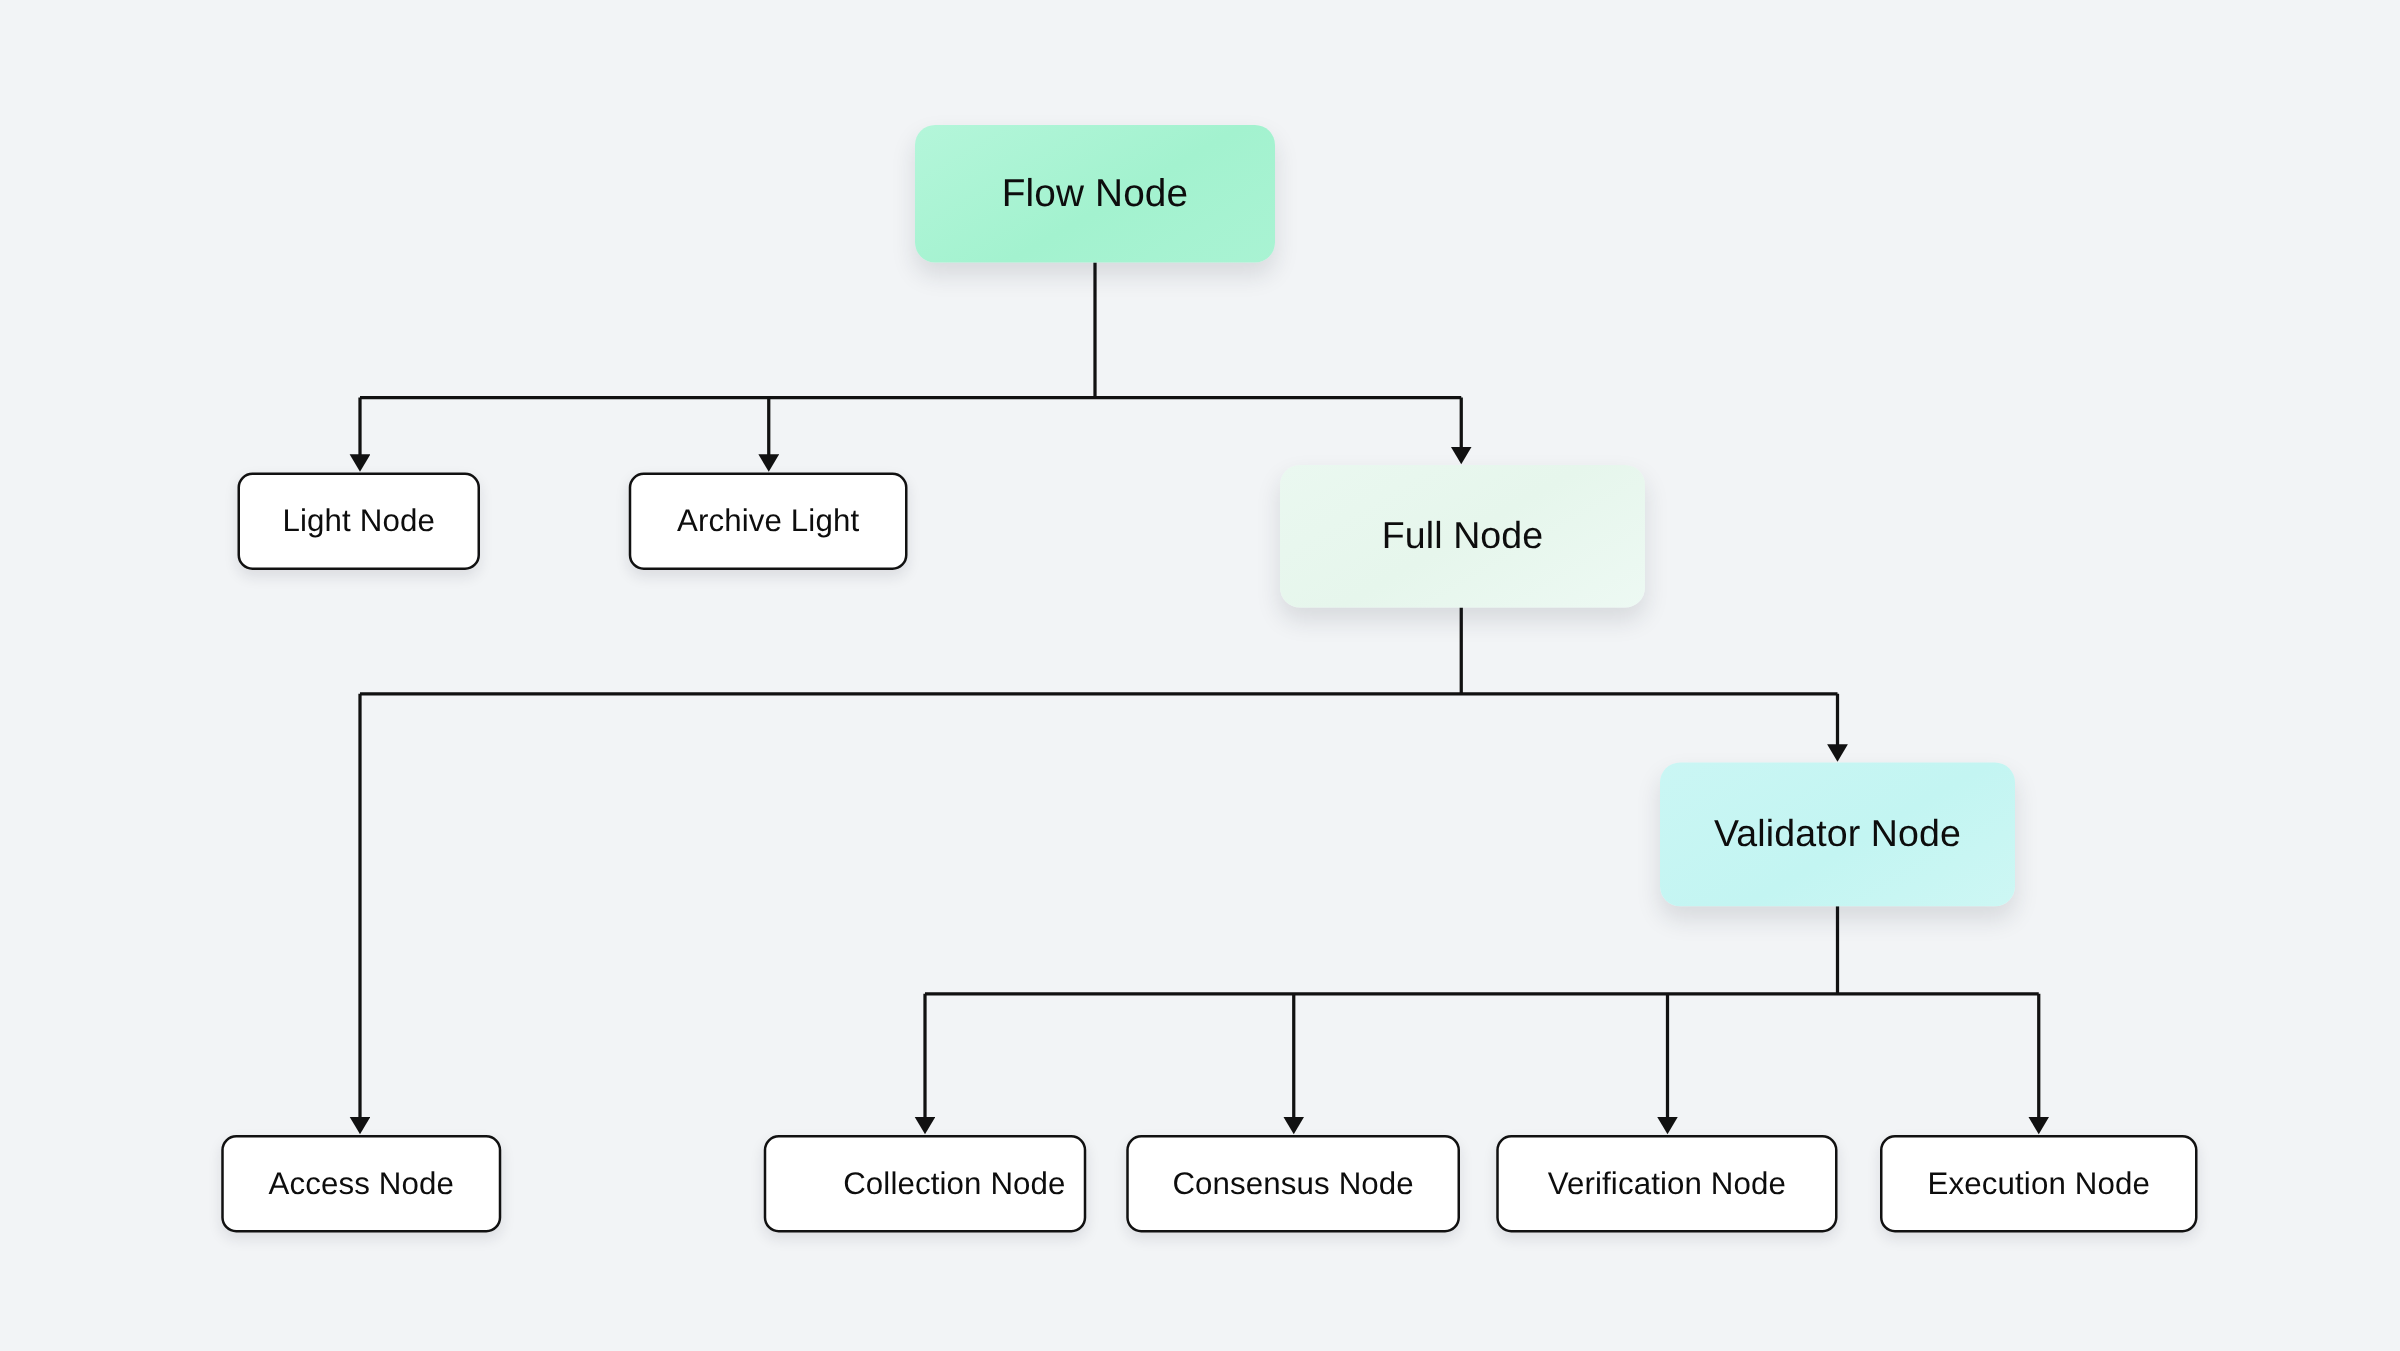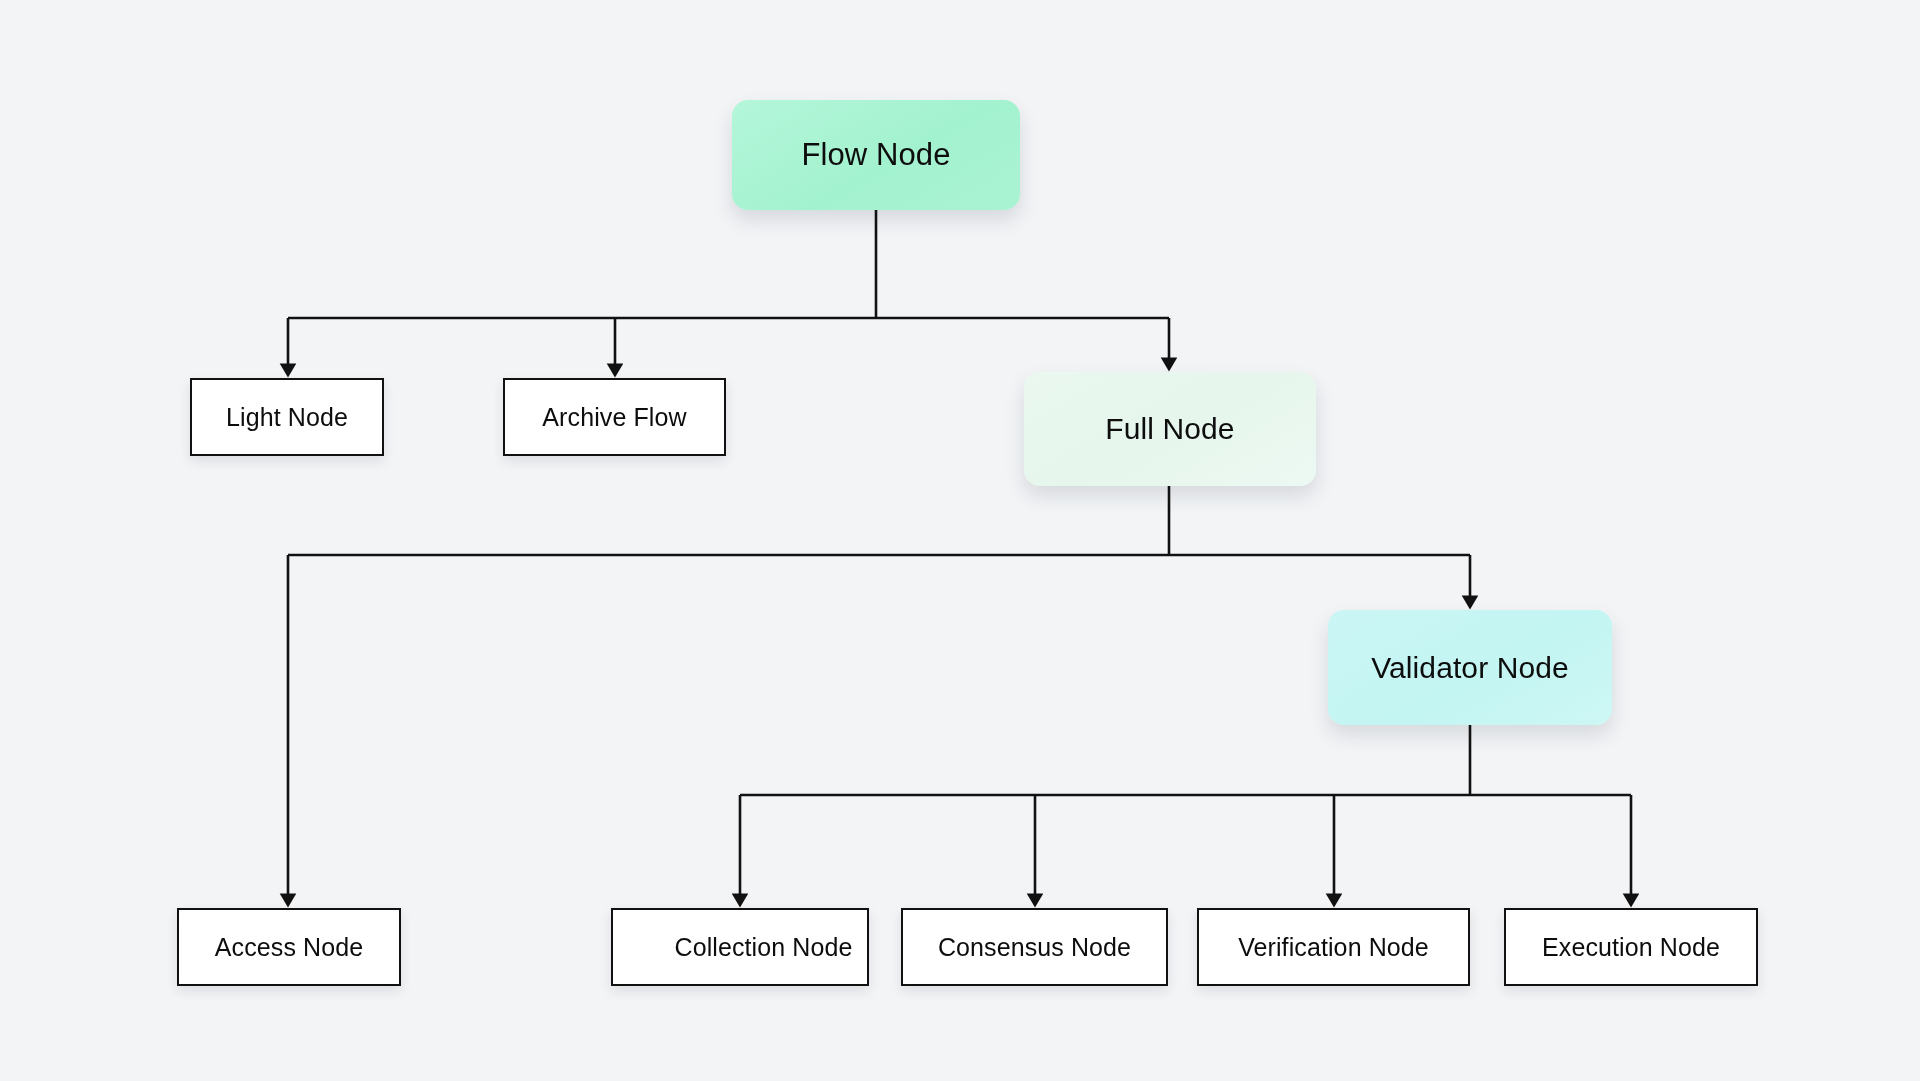--- a/index.html
+++ b/index.html
@@ -37,21 +37,21 @@
     justify-content: center;
     color: #0d0d0d;
     text-align: center;
     white-space: nowrap;
     letter-spacing: 0.1px;
   }
   
   .node.plain {
     background: #ffffff;
     border: 2.5px solid #111111;
-    border-radius: 0;
+    border-radius: 12px;
     font-size: 25px;
     box-shadow: 0 5px 11px rgba(25,32,45,0.10);
   }
   
   .node.fill {
     border: none;
     border-radius: 16px;
     box-shadow: 0 10px 20px rgba(30,40,55,0.13);
   }
   .node.root {
@@ -109,21 +109,21 @@
 
   <div class="node fill root" style="left:732px; top:100px; width:288px; height:110px;">
     <span>Flow Node</span>
   </div>
 
   <div class="node plain" style="left:190px; top:378px; width:194px; height:78px;">
     <span>Light Node</span>
   </div>
 
   <div class="node plain" style="left:503px; top:378px; width:223px; height:78px;">
-    <span>Archive Flow</span>
+    <span>Archive Light</span>
   </div>
 
   <div class="node plain" style="left:177px; top:908px; width:224px; height:78px;">
     <span>Access Node</span>
   </div>
 
   <div class="node fill mid" style="left:1024px; top:372px; width:292px; height:114px;">
     <span>Full Node</span>
   </div>
 

